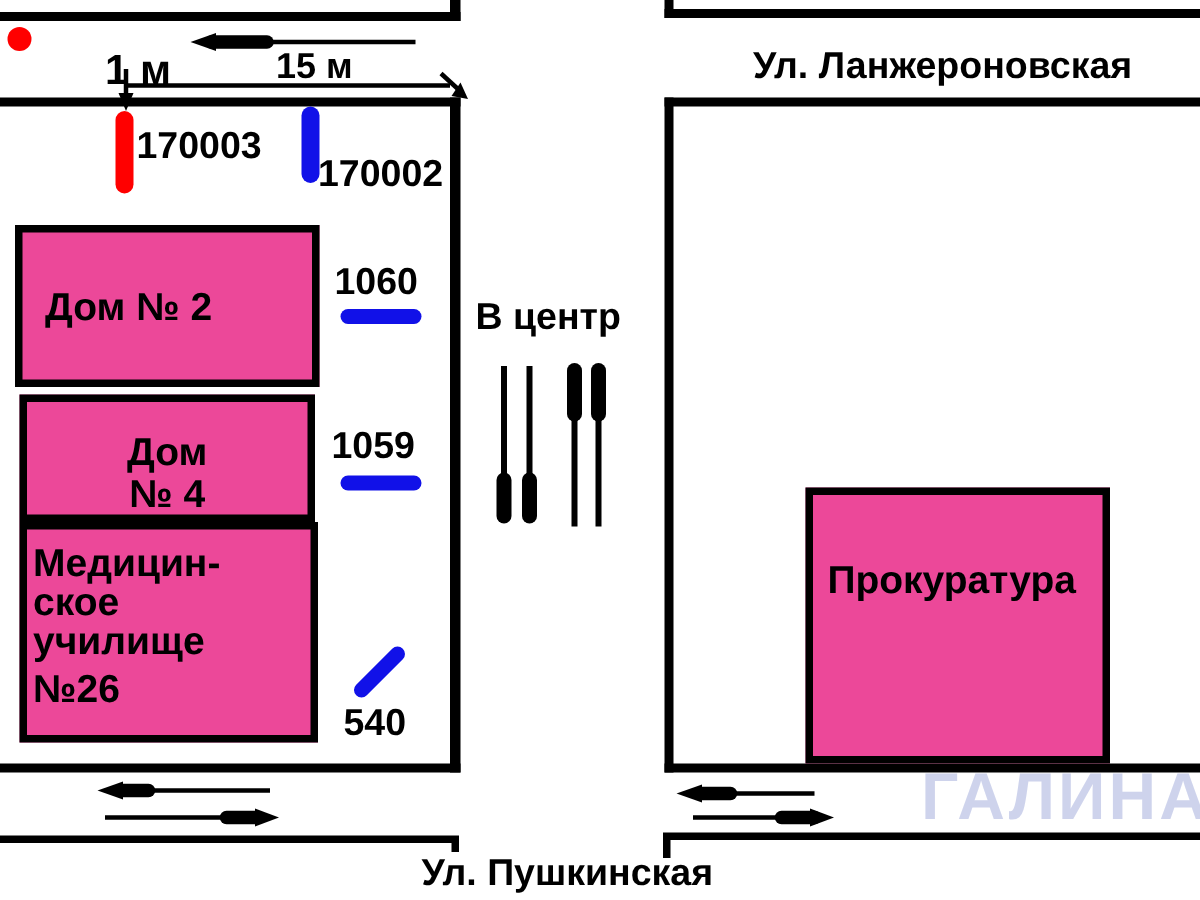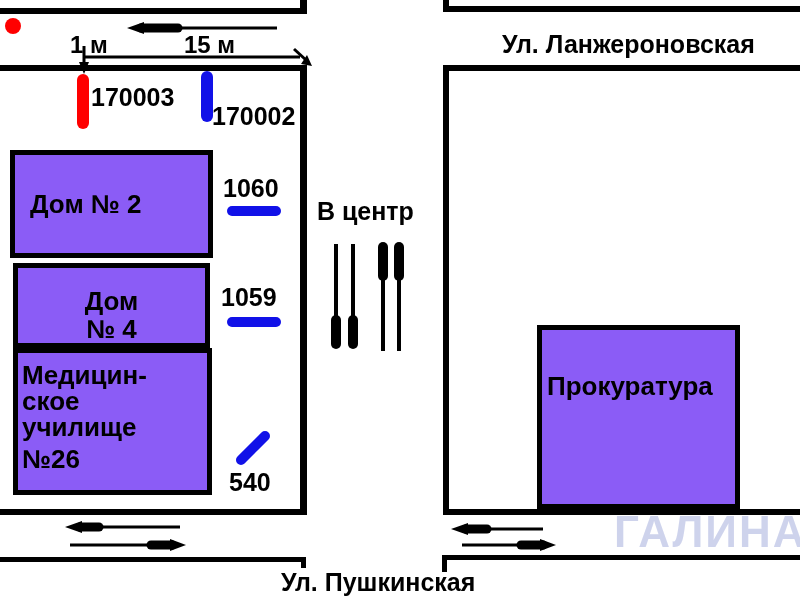--- a/index.html
+++ b/index.html
@@ -25,29 +25,29 @@
     position:absolute;left:443px;top:65px;width:357px;height:450px;
     border-top:6px solid var(--line);
     border-left:6px solid var(--line);
     border-bottom:6px solid var(--line);
     box-sizing:border-box;
   }
   .building{
     position:absolute;
     border:5px solid var(--line);
     box-sizing:border-box;
-    background:#8b5cf6;
+    background:#ec4899;
     font-size:26px;
     line-height:28px;
   }
   .b-dom2{left:10px;top:150px;width:203px;height:108px;display:flex;align-items:center;padding-left:15px;}
   .b-dom4{left:13px;top:263px;width:197px;height:85px;display:flex;flex-direction:column;align-items:center;justify-content:flex-end;}
   .b-med{left:13px;top:348px;width:199px;height:147px;padding:9px 0 0 4px;line-height:26px;}
   .b-med .gap{margin-top:6px;}
-  .b-prok{left:537px;top:325px;width:203px;height:184px;padding:42px 13px 0 5px;}
+  .b-prok{left:537px;top:325px;width:203px;height:184px;padding:42px 13px 0 5px;text-align:center;}
   
   .dot-red{
     position:absolute;left:5px;top:18px;width:16px;height:16px;
     border-radius:50%;background:var(--red);
   }
   .pole{position:absolute;width:12px;border-radius:6px;}
   .pole-red{left:77px;top:74px;height:55px;background:var(--red);}
   .pole-blue{left:201px;top:71px;height:51px;background:var(--blue);}
   .stopbar{position:absolute;height:10px;background:var(--blue);border-radius:5px;}
   .bar-1060{left:227px;top:206px;width:54px;}
@@ -99,21 +99,21 @@
   <div class="building b-prok">
     <span>Прокуратура</span>
   </div>
 
   <div class="dot-red"></div>
   <div class="pole pole-red"></div>
   <div class="pole pole-blue"></div>
   <div class="stopbar bar-1060"></div>
   <div class="stopbar bar-1059"></div>
 
-  <div class="lbl" style="left:70px;top:31px;font-size:24px;">1 м</div>
+  <div class="lbl" style="left:70px;top:31px;font-size:28px;">1 м</div>
   <div class="lbl" style="left:184px;top:31px;font-size:24px;">15 м</div>
   <div class="lbl" style="left:91px;top:83px;">170003</div>
   <div class="lbl" style="left:212px;top:102px;">170002</div>
   <div class="lbl" style="left:223px;top:174px;">1060</div>
   <div class="lbl" style="left:221px;top:283px;">1059</div>
   <div class="lbl" style="left:229px;top:468px;">540</div>
   <div class="lbl" style="left:317px;top:197px;text-align:center;">В центр</div>
 
   <div class="street" style="left:502px;top:30px;">Ул. Ланжероновская</div>
   <div class="street" style="left:281px;top:568px;">Ул. Пушкинская</div>

